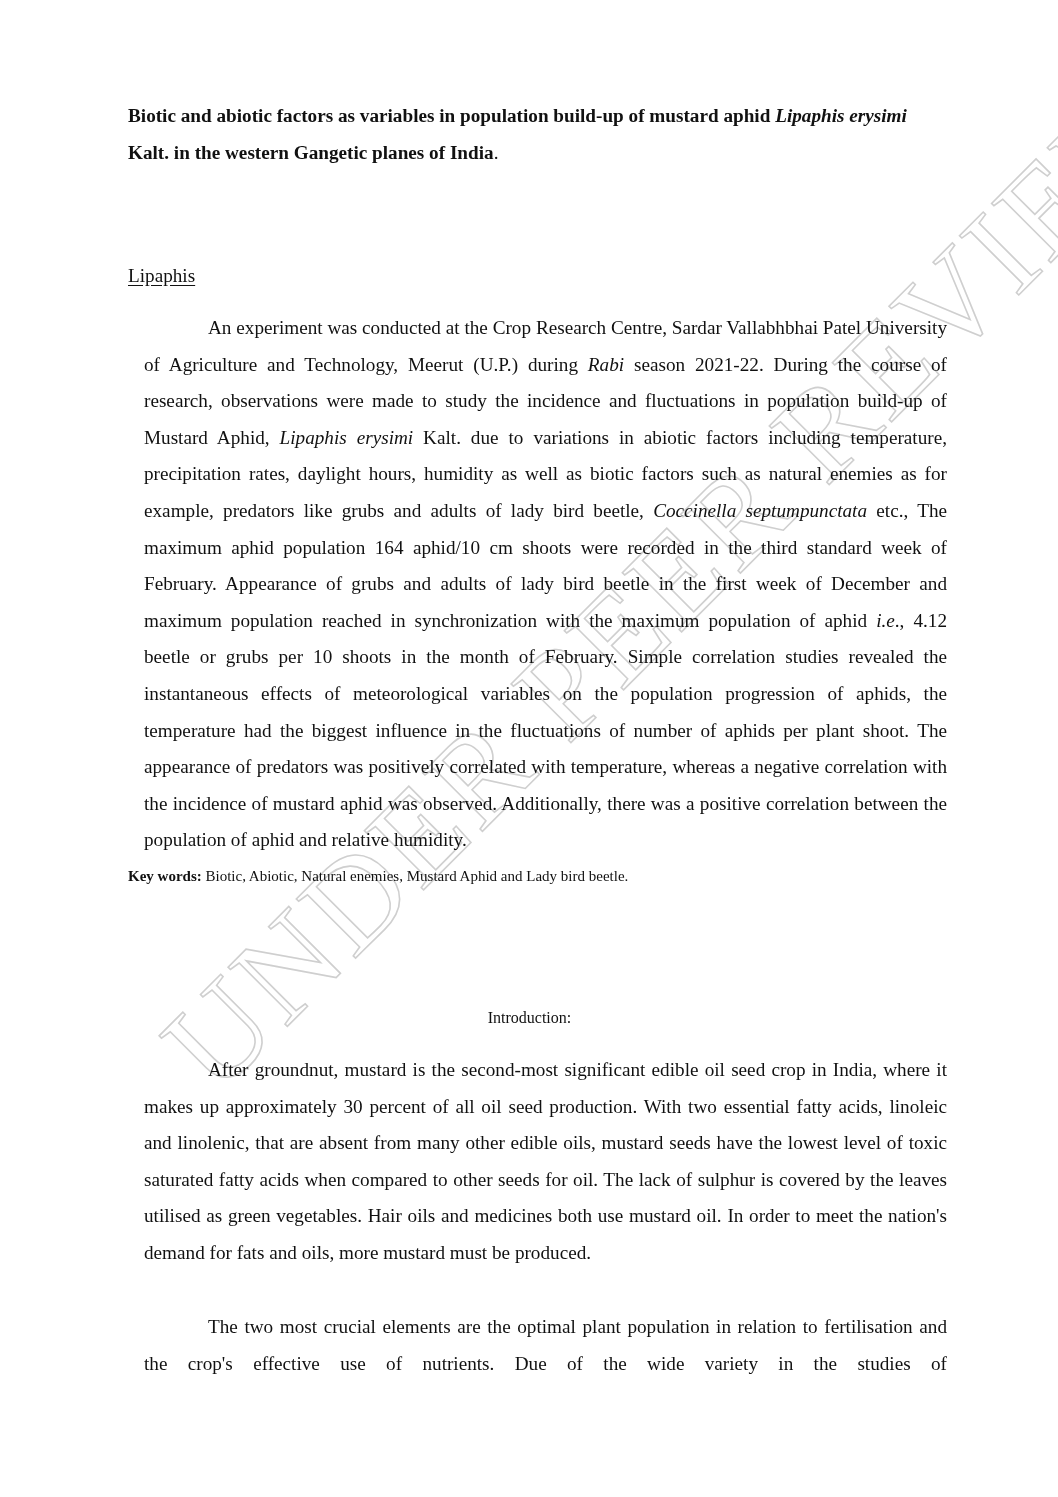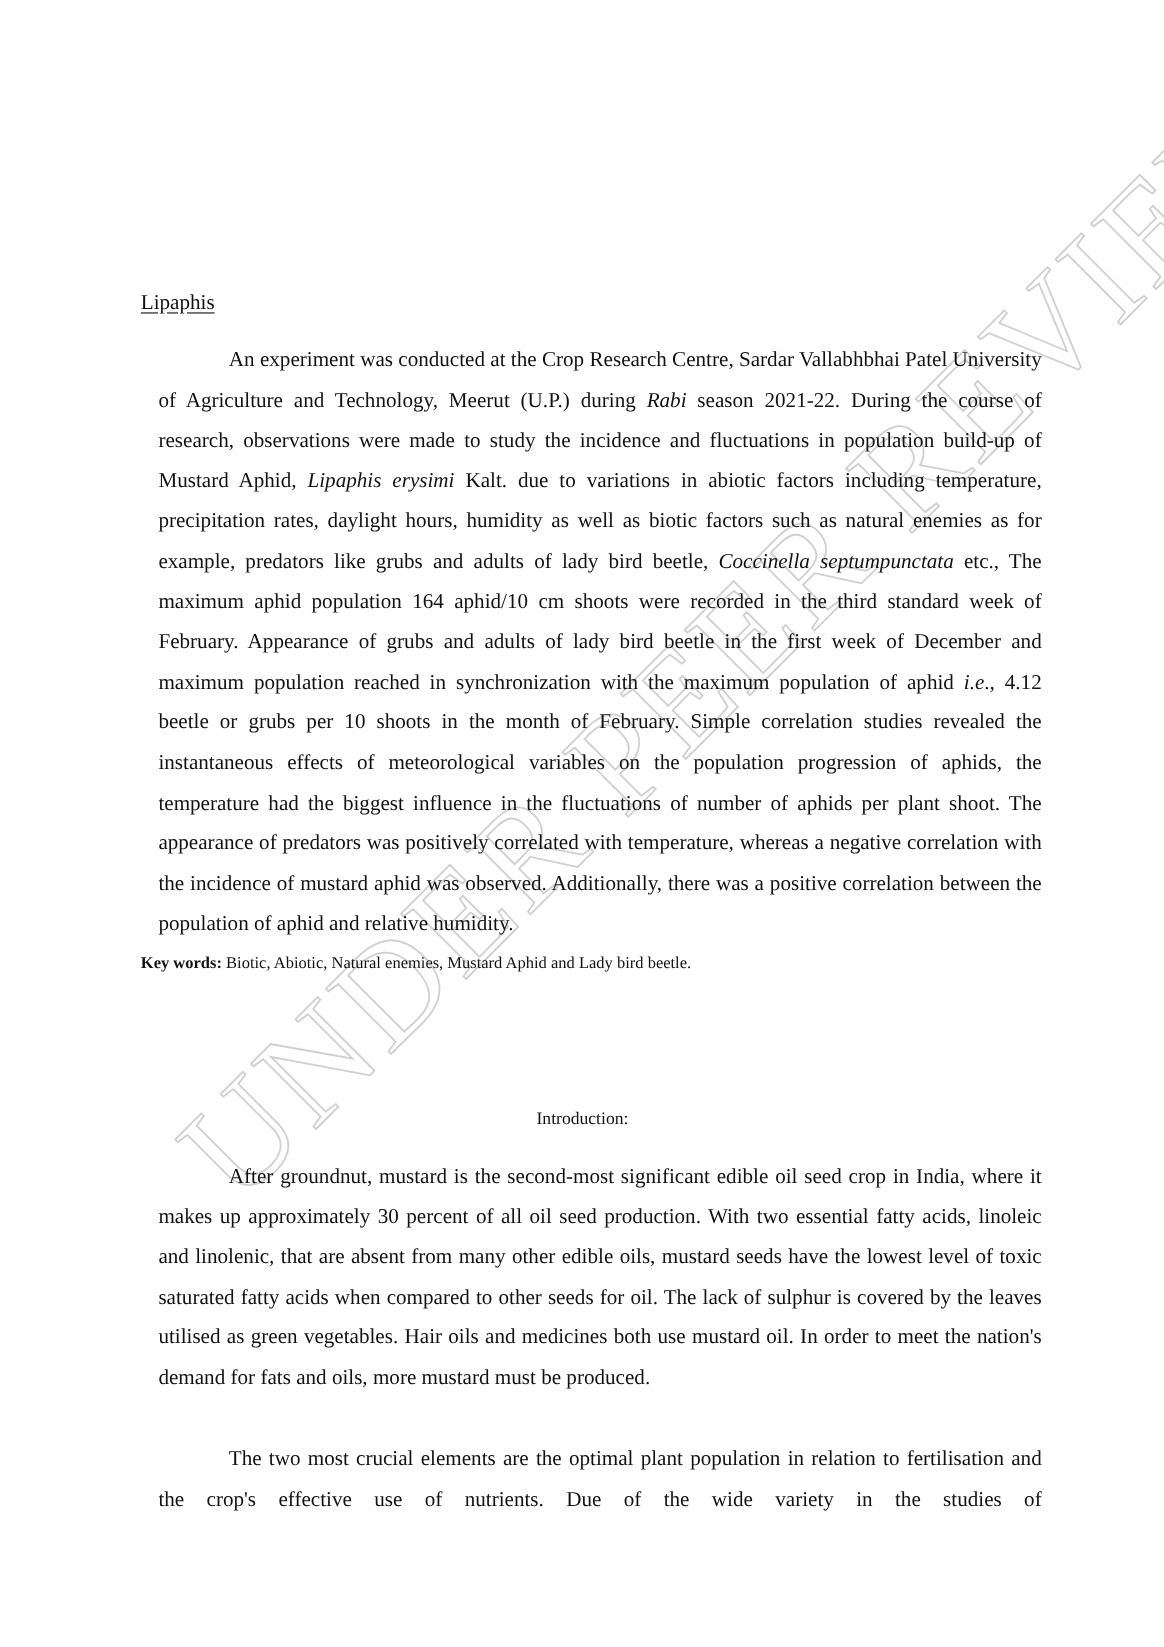--- a/index.html
+++ b/index.html
@@ -92,20 +92,21 @@
     .intro-p2 { top: 1293px; }
     i { font-style: italic; }
   </style>
 </head>
 <body>
 
 <div class="page">
 
   <div class="watermark">UNDER PEER REVIEW</div>
 
+  <h1 class="content title"><span>Biotic and abiotic factors as variables in population build-up of mustard aphid </span><i>Lipaphis erysimi</i><span> Kalt. in the western Gangetic planes of India</span><span class="period">.</span></h1>
 
   <div class="abstract-heading">Lipaphis</div>
 
   <p class="content para abstract-body"><span>An experiment was conducted at the Crop Research Centre, Sardar Vallabhbhai Patel University of Agriculture and Technology, Meerut (U.P.) during </span><i>Rabi</i><span> season 2021-22. During the course of research, observations were made to study the incidence and fluctuations in population build-up of Mustard Aphid, </span><i>Lipaphis erysimi</i><span> Kalt. due to variations in abiotic factors including temperature, precipitation rates, daylight hours, humidity as well as biotic factors such as natural enemies as for example, predators like grubs and adults of lady bird beetle, </span><i>Coccinella septumpunctata</i><span> etc., The maximum aphid population 164 aphid/10 cm shoots were recorded in the third standard week of February. Appearance of grubs and adults of lady bird beetle in the first week of December and maximum population reached in synchronization with the maximum population of aphid </span><i>i.e</i><span>., 4.12 beetle or grubs per 10 shoots in the month of February. Simple correlation studies revealed the instantaneous effects of meteorological variables on the population progression of aphids, the temperature had the biggest influence in the fluctuations of number of aphids per plant shoot. The appearance of predators was positively correlated with temperature, whereas a negative correlation with the incidence of mustard aphid was observed. Additionally, there was a positive correlation between the population of aphid and relative humidity.</span></p>
 
   <p class="content keywords"><b>Key words:</b><span> Biotic, Abiotic, Natural enemies, Mustard Aphid and Lady bird beetle.</span></p>
 
   <div class="intro-heading">Introduction:</div>
 
   <p class="content para intro-p1">After groundnut, mustard is the second-most significant edible oil seed crop in India, where it makes up approximately 30 percent of all oil seed production. With two essential fatty acids, linoleic and linolenic, that are absent from many other edible oils, mustard seeds have the lowest level of toxic saturated fatty acids when compared to other seeds for oil. The lack of sulphur is covered by the leaves utilised as green vegetables. Hair oils and medicines both use mustard oil. In order to meet the nation's demand for fats and oils, more mustard must be produced.</p>

